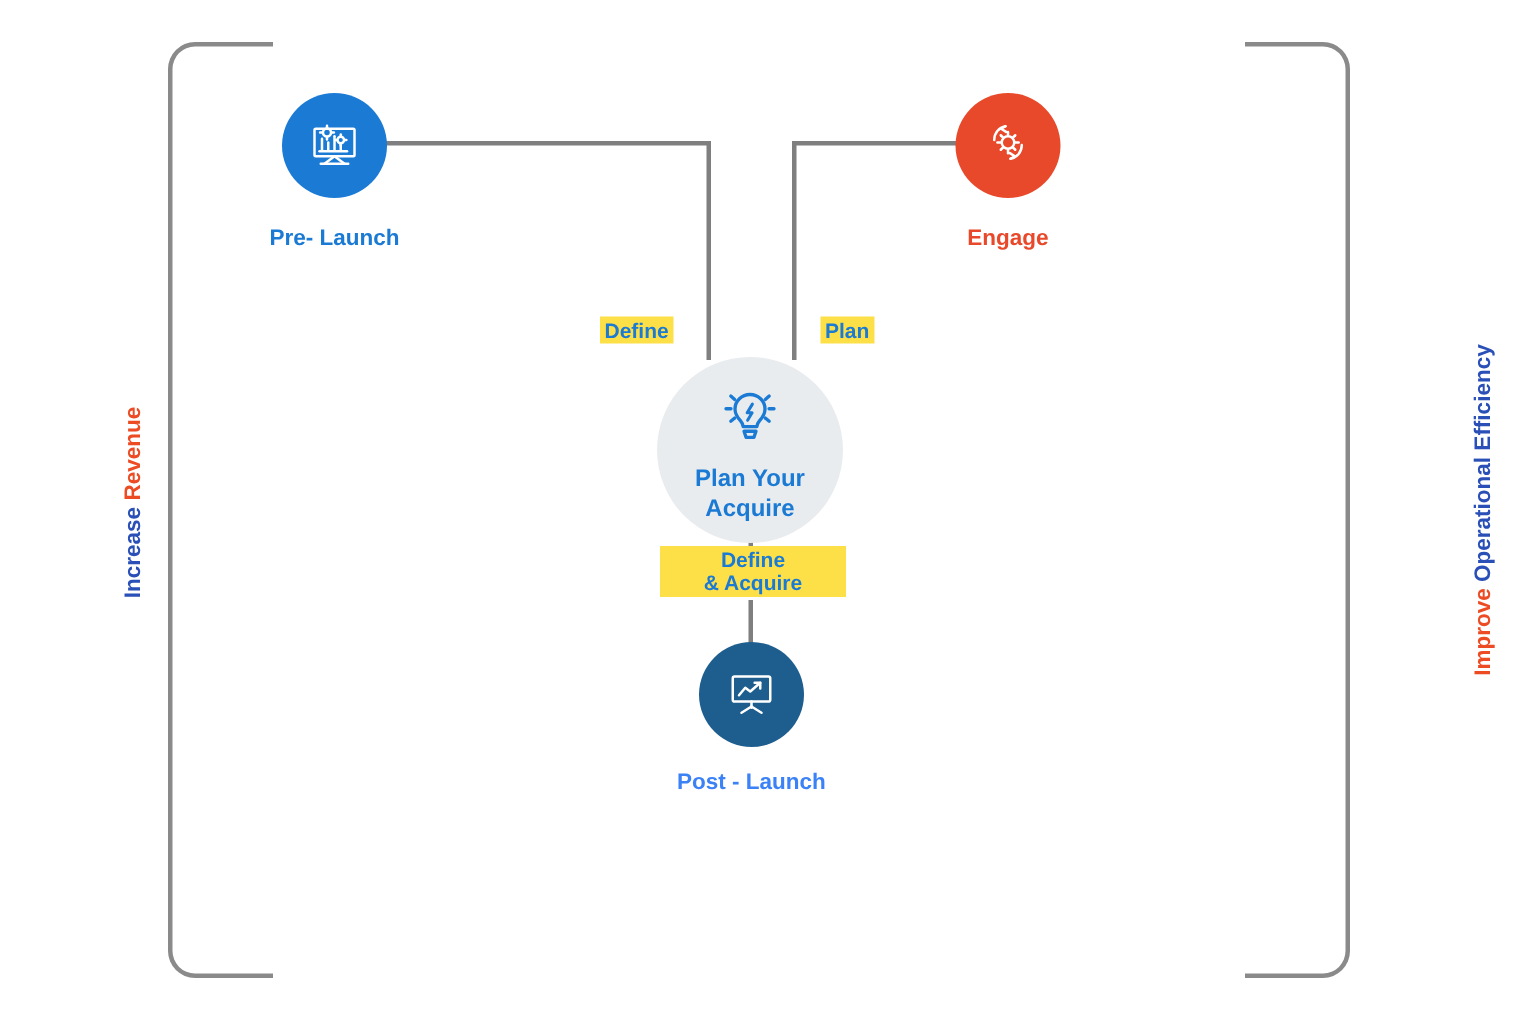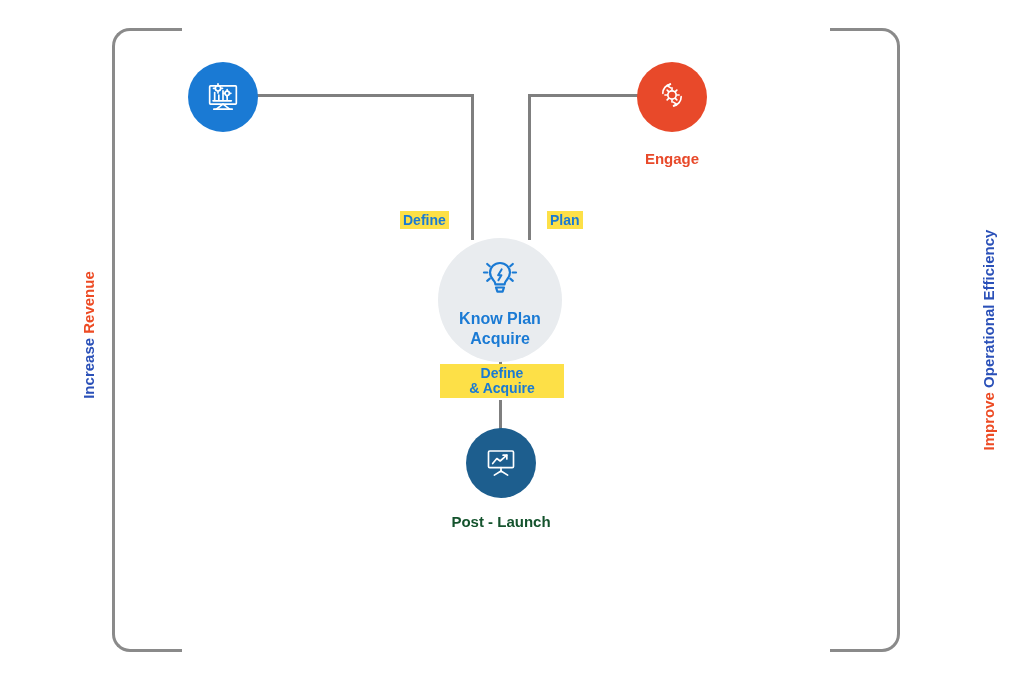--- a/index.html
+++ b/index.html
@@ -130,21 +130,21 @@
   #label-pre {
     left: 123px; top: 150px; width: 200px;
     color: #1a7ad4;
   }
   #label-launch {
     left: 572px; top: 150px; width: 200px;
     color: #e8492a;
   }
   #label-post {
     left: 401px; top: 513px; width: 200px;
-    color: #14532d;
+    color: #3b82f6;
   }
 
   
   .edge-label {
     position: absolute;
     font-size: 14px;
     font-weight: 700;
     color: #1a7ad4;
     white-space: nowrap;
     background: #fde047;
@@ -212,20 +212,21 @@
         <line x1="12.5" y1="16" x2="14" y2="16"></line>
         <line x1="22" y1="16" x2="23.5" y2="16"></line>
         <circle cx="29" cy="22" r="2.6"></circle>
         <line x1="29" y1="17.5" x2="29" y2="18.8"></line>
         <line x1="29" y1="25.2" x2="29" y2="26.5"></line>
         <line x1="24.5" y1="22" x2="25.8" y2="22"></line>
         <line x1="32.2" y1="22" x2="33.5" y2="22"></line>
       </svg>
     </span>
   </div>
+  <div class="node-label" id="label-pre">Pre- Launch</div>
 
   <div class="node-circle" id="circle-launch">
     <span>
       <svg width="40" height="40" viewBox="0 0 48 48" fill="none" stroke="#ffffff" stroke-width="2" stroke-linecap="round" stroke-linejoin="round">
         <path d="M13 22 A11 11 0 0 1 22 11"></path>
         <polyline points="22,11 18.5,13 22.5,15.5" fill="none"></polyline>
         <path d="M35 26 A11 11 0 0 1 26 37"></path>
         <polyline points="26,37 29.5,35 25.5,32.5" fill="none"></polyline>
         <circle cx="24" cy="24" r="5"></circle>
         <line x1="24" y1="15.5" x2="24" y2="18"></line>
@@ -253,21 +254,21 @@
         <polyline points="25.6,16.4 22.1,22.2 25.4,22.2 22.4,27.2" stroke-width="2"></polyline>
         <line x1="8" y1="19.5" x2="11.3" y2="19.5"></line>
         <line x1="36.7" y1="19.5" x2="40" y2="19.5"></line>
         <line x1="11.2" y1="11" x2="13.8" y2="13.3"></line>
         <line x1="34.2" y1="13.3" x2="36.8" y2="11"></line>
         <line x1="11.2" y1="27.8" x2="13.8" y2="25.6"></line>
         <line x1="34.2" y1="25.6" x2="36.8" y2="27.8"></line>
       </svg>
     </span>
     <div id="center-text">
-      <div>Know Plan</div>
+      <div>Plan Your</div>
       <div>Acquire</div>
     </div>
   </div>
 
   <div class="edge-label" id="edge-engage">
     <div>Define</div>
     <div>&amp; Acquire</div>
   </div>
 
   <div class="node-circle" id="circle-post">

